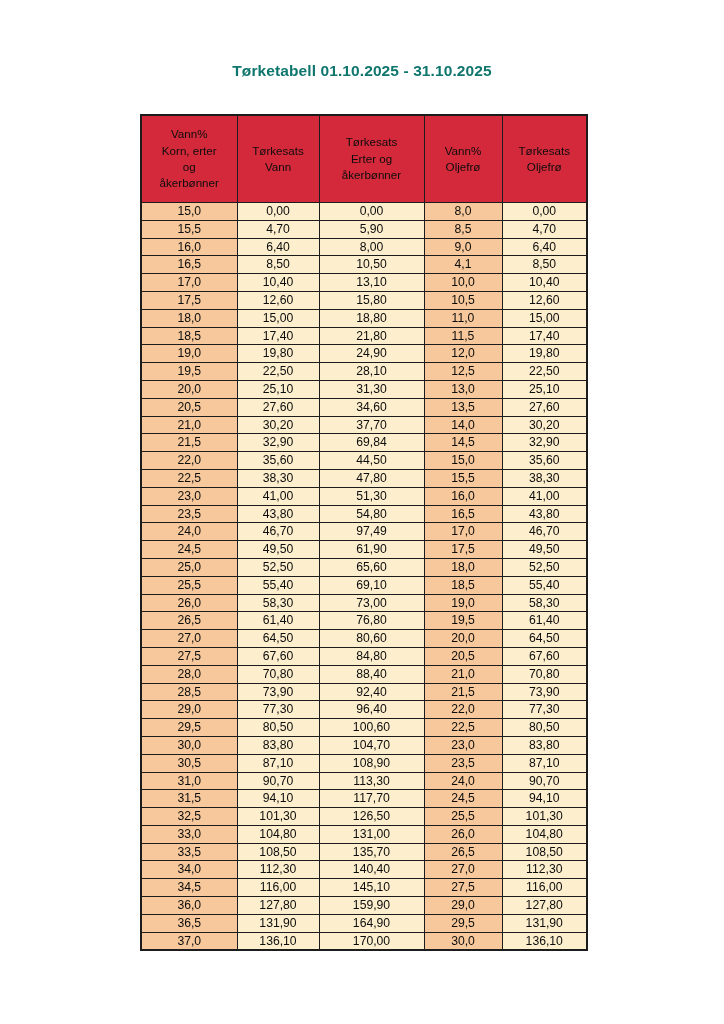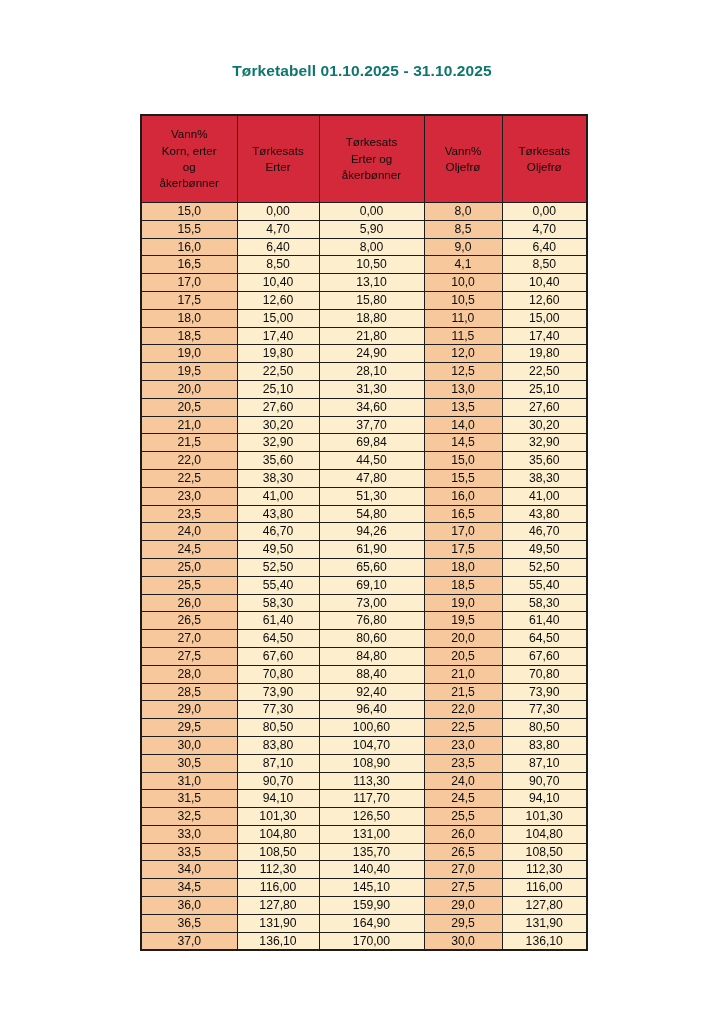--- a/index.html
+++ b/index.html
@@ -96,21 +96,21 @@
       <thead>
         <tr>
             <th>
               <span class="hl">Vann%</span>
               <span class="hl">Korn, erter</span>
               <span class="hl">og</span>
               <span class="hl">åkerbønner</span>
             </th>
             <th>
               <span class="hl">Tørkesats</span>
-              <span class="hl">Erter</span>
+              <span class="hl">Vann</span>
             </th>
             <th>
               <span class="hl">Tørkesats</span>
               <span class="hl">Erter og</span>
               <span class="hl">åkerbønner</span>
             </th>
             <th>
               <span class="hl">Vann%</span>
               <span class="hl">Oljefrø</span>
             </th>
@@ -243,21 +243,21 @@
           <tr>
             <td class="col-water">23,5</td>
             <td class="col-rate">43,80</td>
             <td class="col-rate">54,80</td>
             <td class="col-water">16,5</td>
             <td class="col-rate">43,80</td>
           </tr>
           <tr>
             <td class="col-water">24,0</td>
             <td class="col-rate">46,70</td>
-            <td class="col-rate">94,26</td>
+            <td class="col-rate">97,49</td>
             <td class="col-water">17,0</td>
             <td class="col-rate">46,70</td>
           </tr>
           <tr>
             <td class="col-water">24,5</td>
             <td class="col-rate">49,50</td>
             <td class="col-rate">61,90</td>
             <td class="col-water">17,5</td>
             <td class="col-rate">49,50</td>
           </tr>

